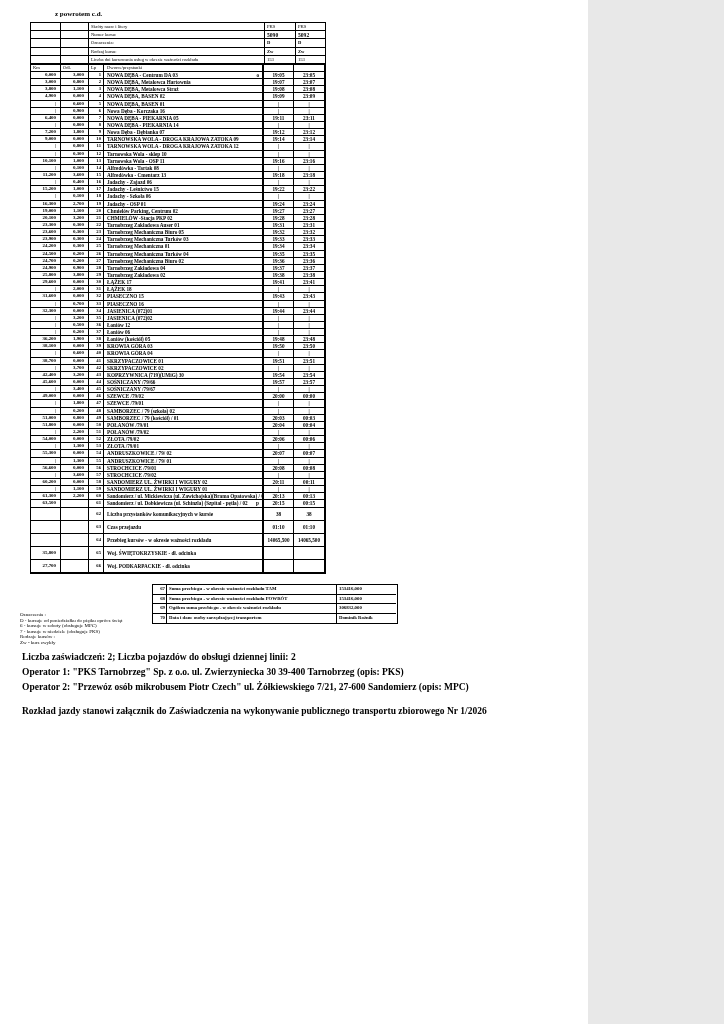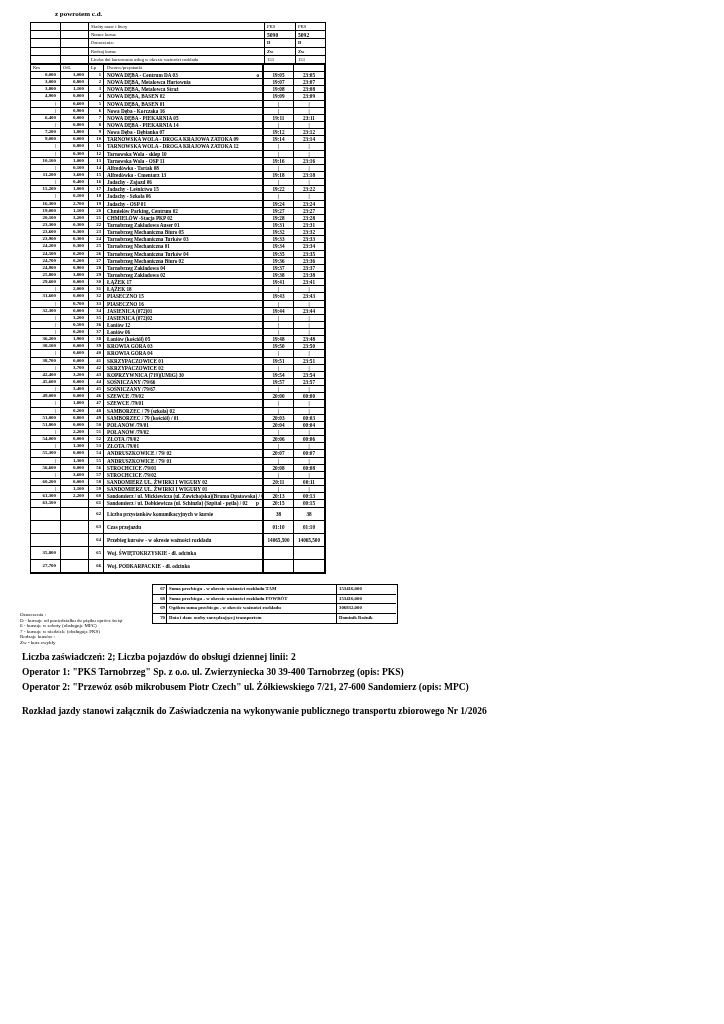--- a/index.html
+++ b/index.html
@@ -1,19 +1,19 @@
 <!DOCTYPE html>
 <html><head>
 <meta charset="utf-8">
 <style>
   * { box-sizing: border-box; margin: 0; padding: 0; }
   html,body { background:#e8e8e8; }
   .page {
     position: relative;
-    width: 724px; height: 1024px;
+    width: 588px; height: 1024px;
     background: #ffffff;
     font-family: "Liberation Serif", "DejaVu Serif", serif;
     color: #000;
     overflow: hidden;
   }
   .cont-label {
     position: absolute; left: 55px; top: 10px;
     font-size: 7px; font-weight: bold;
   }
   

